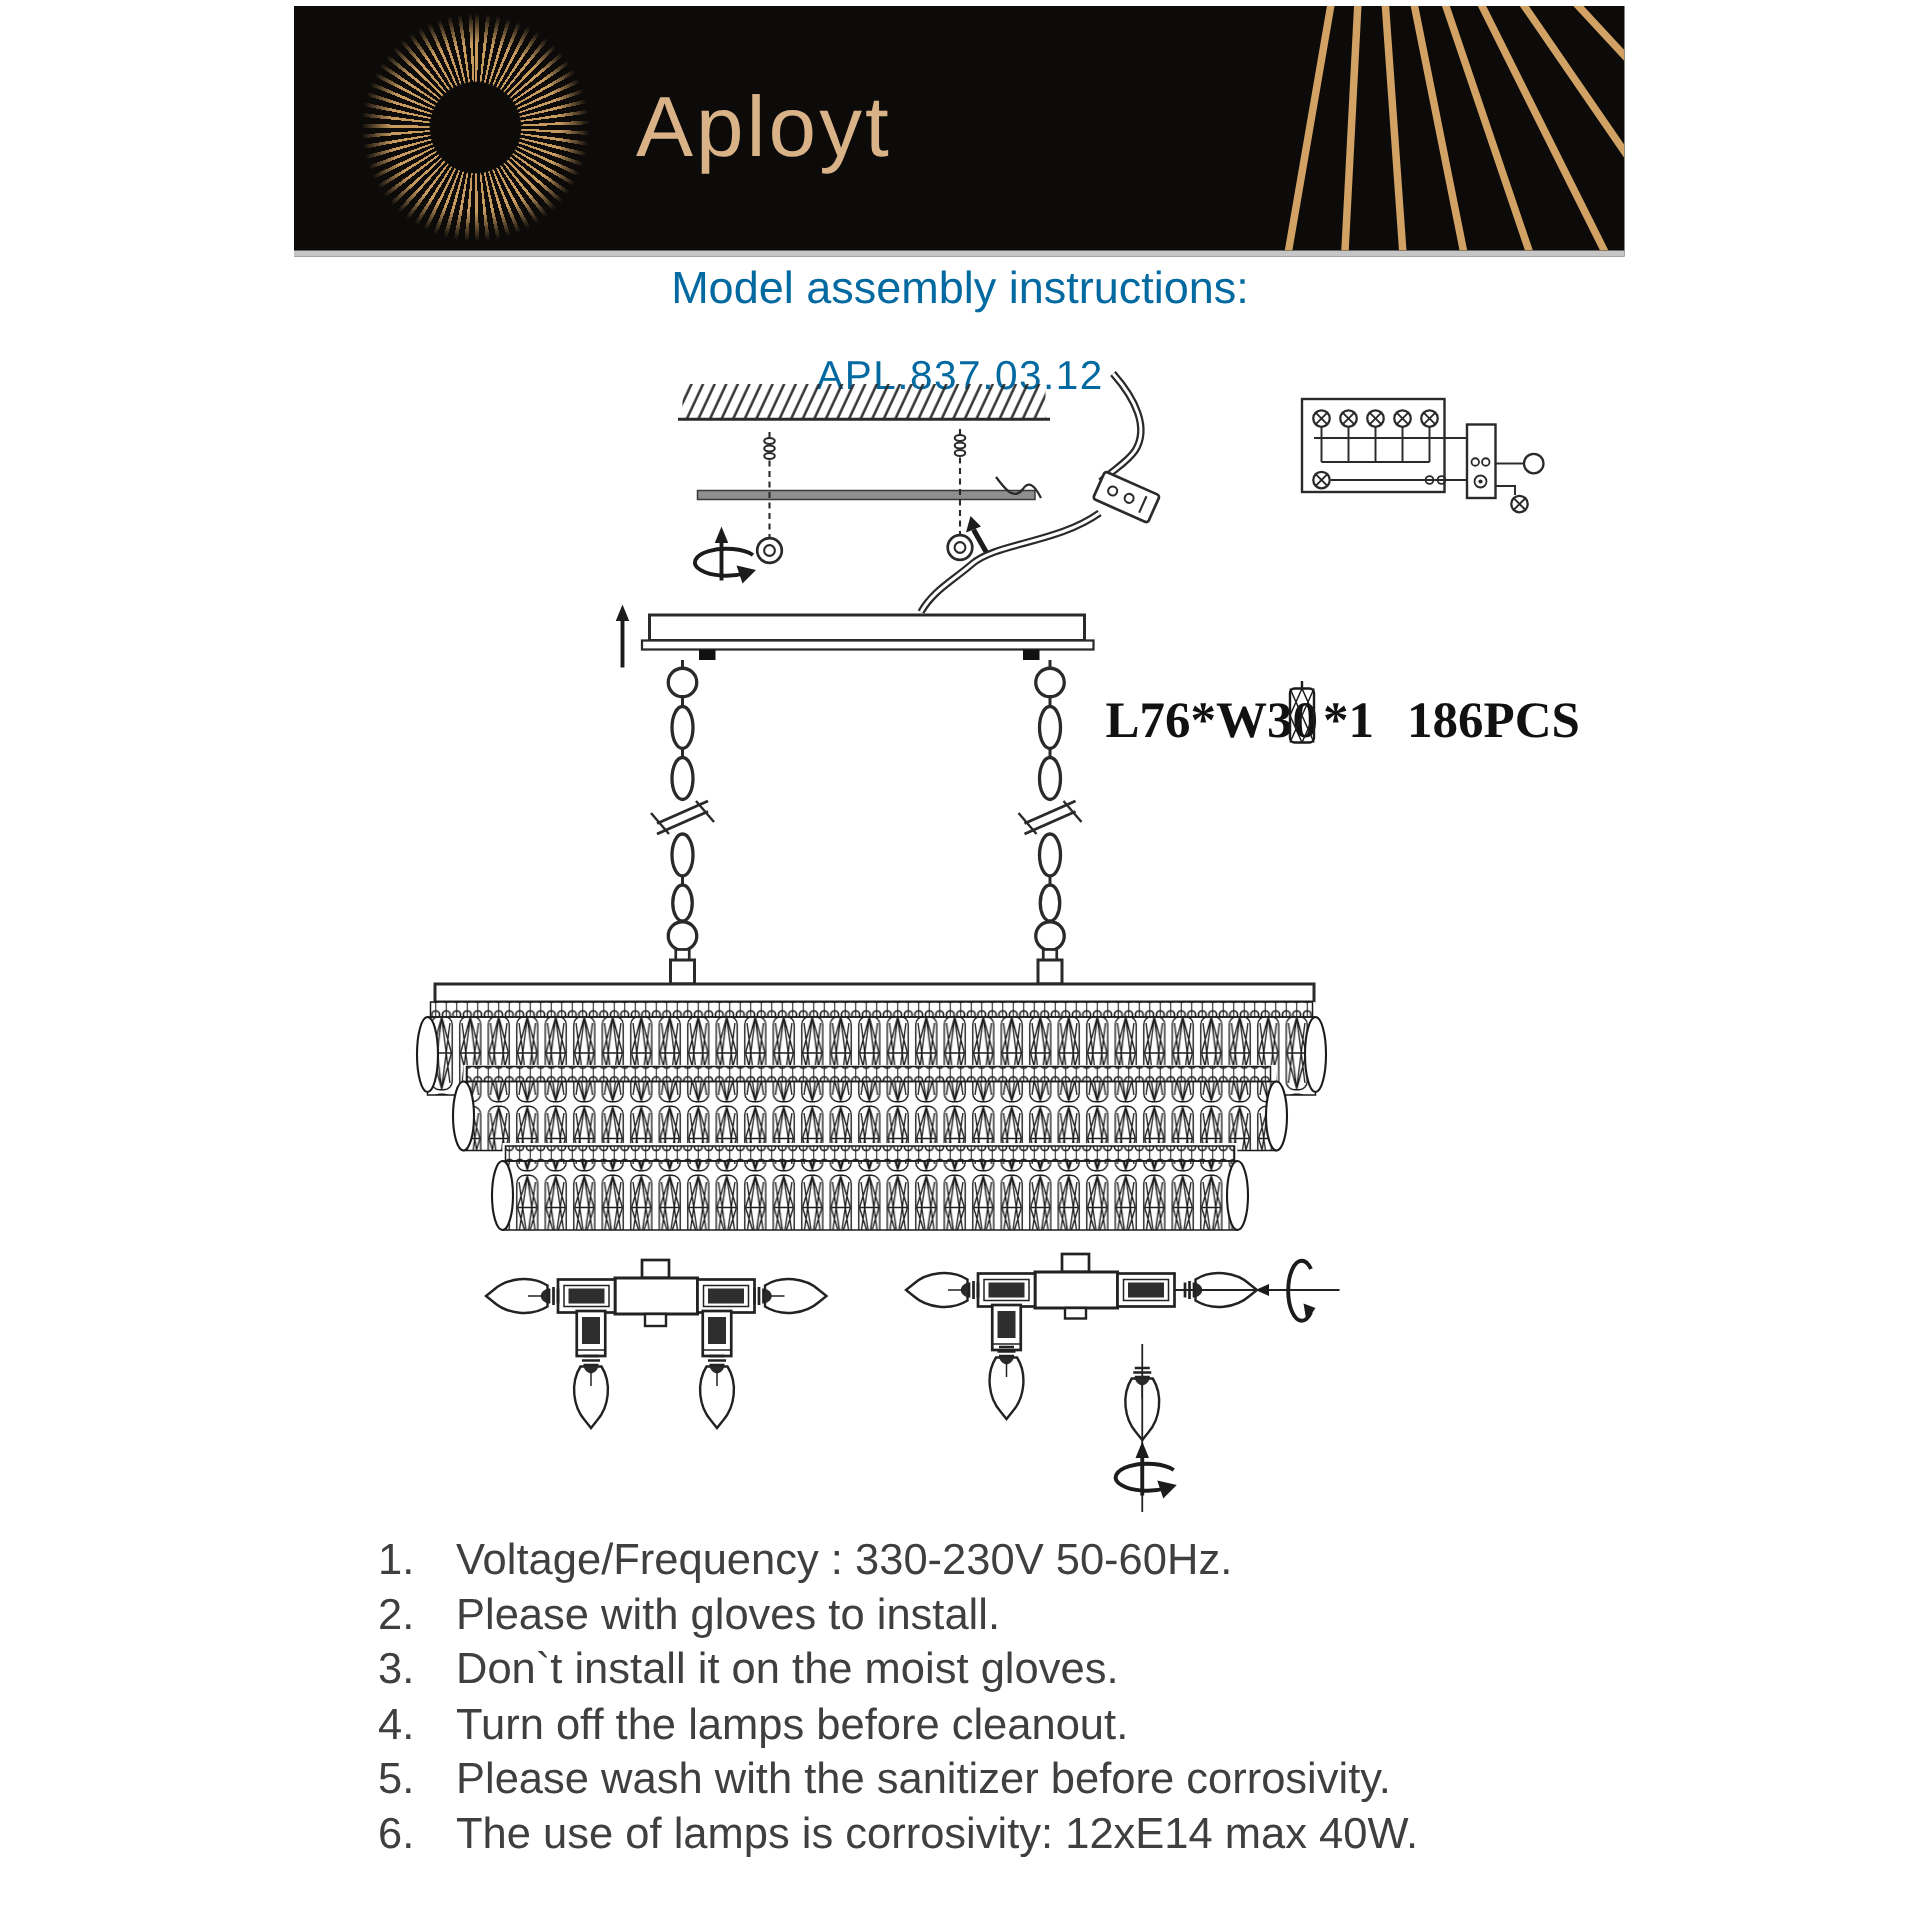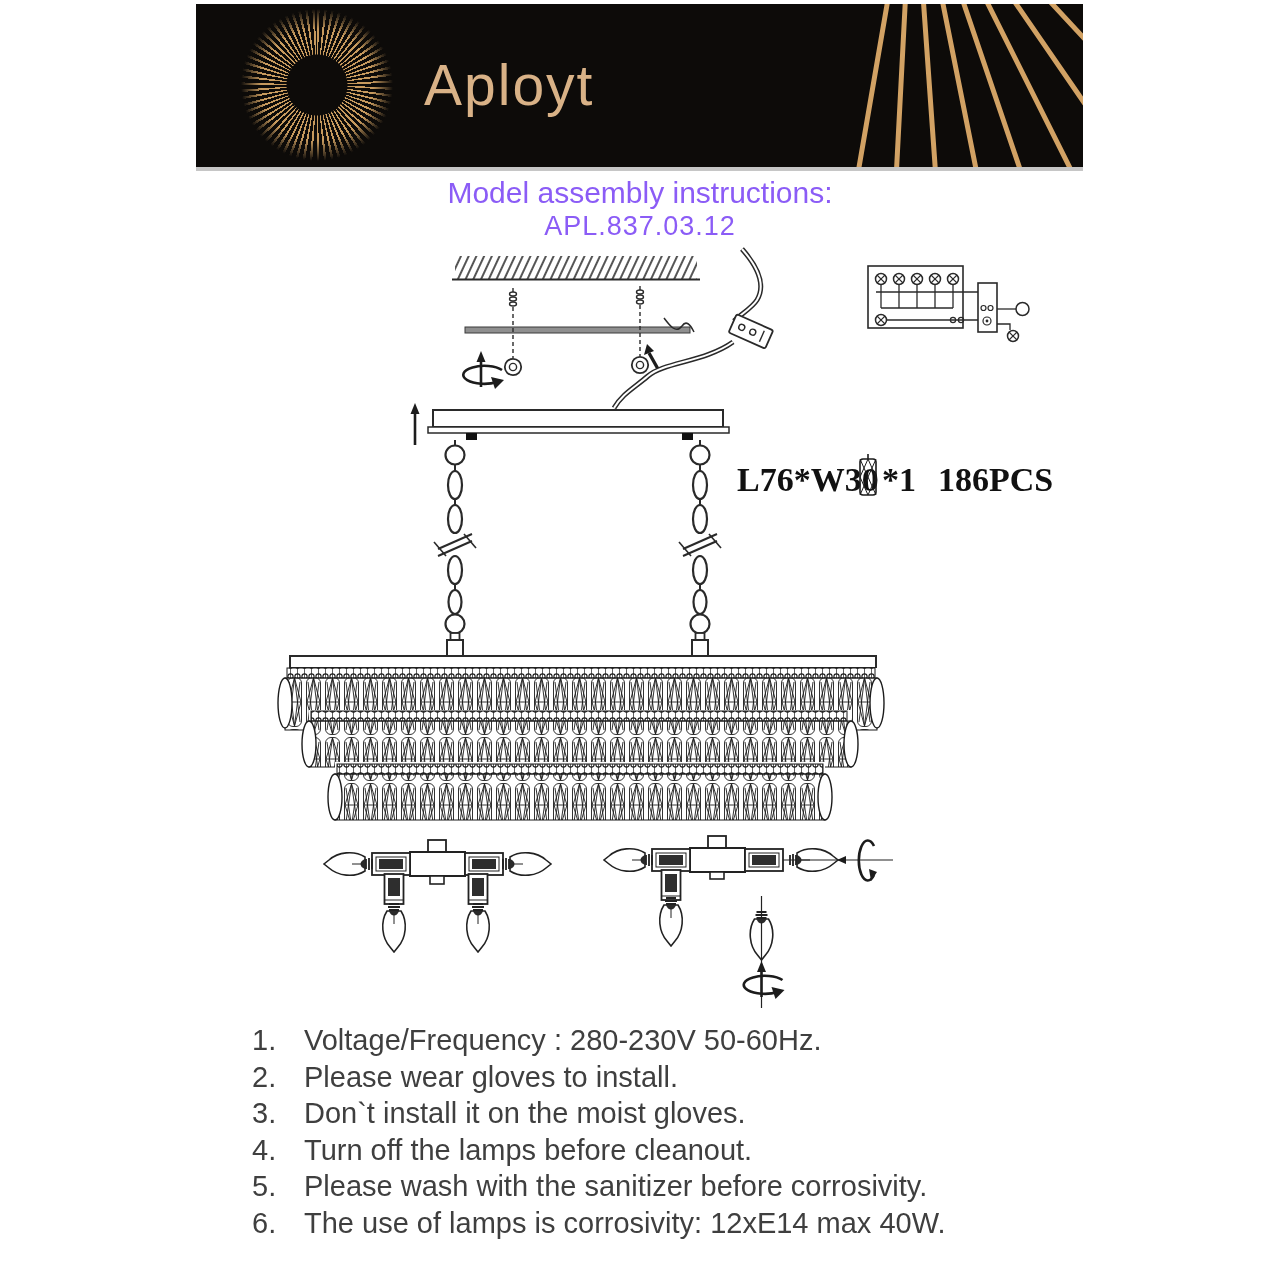--- a/index.html
+++ b/index.html
@@ -12,23 +12,23 @@
   .sunburst{position:absolute;left:42px;top:2px;width:158px;height:158px;border-radius:50%;
      background:
        radial-gradient(circle,#0d0b09 0 30px,rgba(13,11,9,0) 31px),
        radial-gradient(circle,rgba(13,11,9,0) 0 56px,#0d0b09 76px),
        repeating-conic-gradient(#c79a5e 0deg 2deg,rgba(13,11,9,0) 2deg 5.4deg);}
   .brand-text{position:absolute;left:228px;top:48px;font-size:57px;font-weight:300;
       letter-spacing:2px;color:#d9b287;font-family:"Liberation Sans",sans-serif;}
   .banner-rays{position:absolute;right:0;top:0;width:420px;height:163px;}
 
   
-  .heading{position:absolute;left:0;top:176px;width:1280px;text-align:center;color:#8b5cf6;}
+  .heading{position:absolute;left:0;top:176px;width:1280px;text-align:center;color:#0369a1;}
   .heading .t1{font-size:30px;line-height:34px;}
-  .heading .t2{font-size:27px;line-height:32px;letter-spacing:1px;}
+  .heading .t2{font-size:27px;line-height:32px;letter-spacing:1px;margin-top:24px;}
 
   
   .diagram-svg{position:absolute;left:250px;top:240px;width:820px;height:780px;}
 
   
   .inst{position:absolute;left:252px;top:1022px;width:810px;}
   .inst .row{display:flex;font-size:29px;line-height:36.6px;color:#3f3f3f;}
   .inst .num{width:52px;flex:0 0 52px;}
   .inst .txt{flex:1;}
 </style>
@@ -295,25 +295,25 @@
       <line x1="997" y1="309" x2="1016" y2="309" stroke="#2a2a2a" stroke-width="1.3"></line>
       <circle cx="1022.5" cy="309" r="6.5" fill="none" stroke="#2a2a2a" stroke-width="1.5"></circle>
       <path d="M997,324 L1010,324 L1010,330" stroke="#2a2a2a" stroke-width="1.3" fill="none"></path>
       <use href="#lampX" x="1013" y="336"></use>
     </g>
   </svg>
 
   <div class="inst">
     <div class="row">
       <span class="num">1.</span>
-      <span class="txt">Voltage/Frequency : 280-230V 50-60Hz.</span>
+      <span class="txt">Voltage/Frequency : 330-230V 50-60Hz.</span>
     </div>
     <div class="row">
       <span class="num">2.</span>
-      <span class="txt">Please wear gloves to install.</span>
+      <span class="txt">Please with gloves to install.</span>
     </div>
     <div class="row">
       <span class="num">3.</span>
       <span class="txt">Don`t install it on the moist gloves.</span>
     </div>
     <div class="row">
       <span class="num">4.</span>
       <span class="txt">Turn off the lamps before cleanout.</span>
     </div>
     <div class="row">

